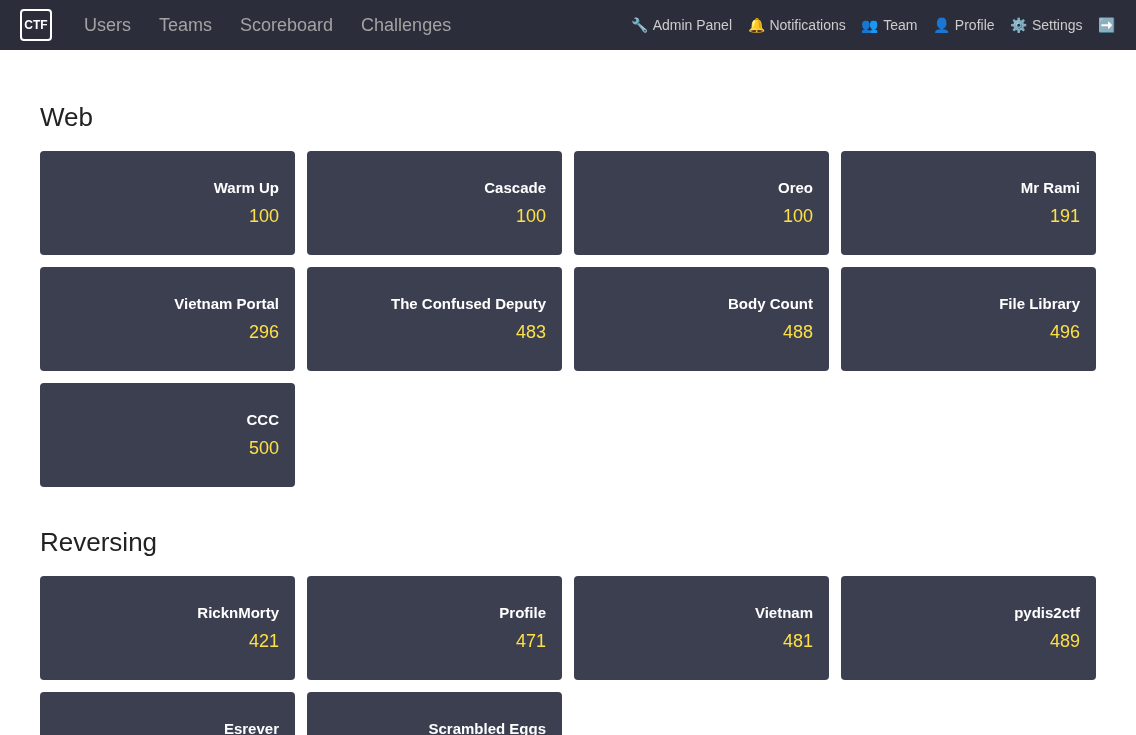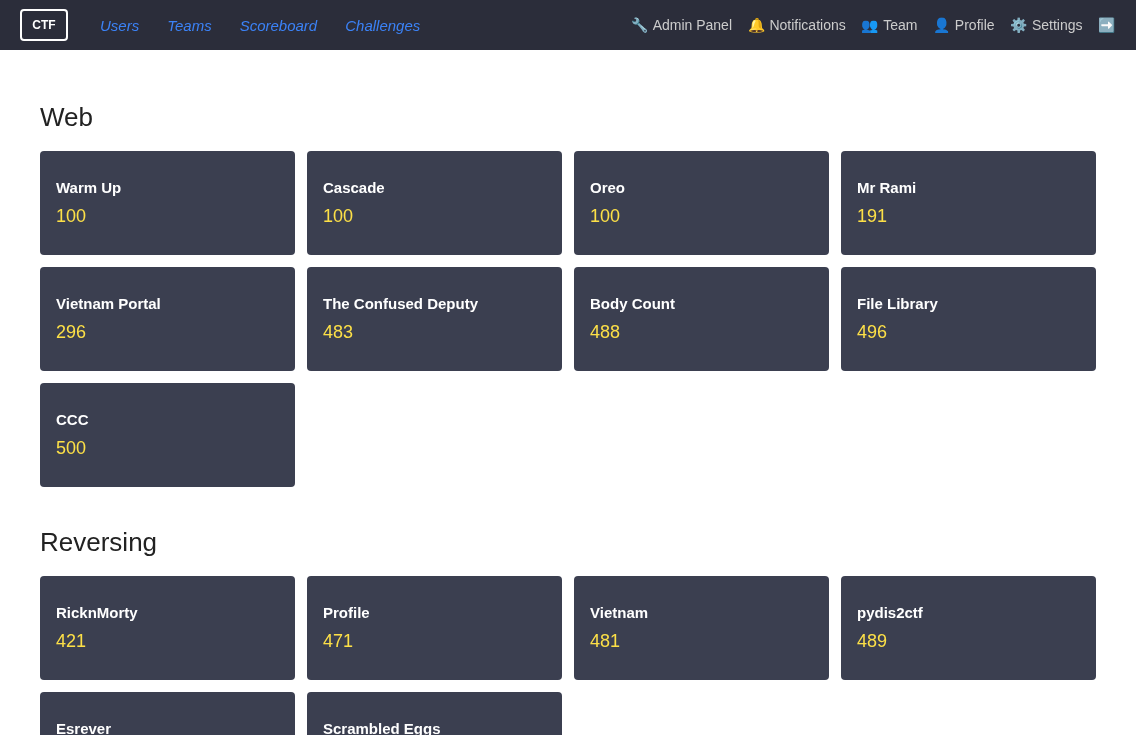--- a/index.html
+++ b/index.html
@@ -22,43 +22,42 @@
     .nav-logo {
       font-size: 22px;
       font-weight: bold;
       margin-right: 20px;
       color: #fff;
       display: flex;
       align-items: center;
       gap: 6px;
     }
     .nav-logo-icon {
-      width: 48px;
+      width: 32px;
       height: 32px;
       border: 2px solid #fff;
       display: flex;
       align-items: center;
       justify-content: center;
       font-size: 12px;
       font-weight: bold;
       border-radius: 4px;
     }
     .nav-links {
       display: flex;
       gap: 4px;
       flex: 1;
     }
     .nav-links a {
-      color: #3b82f6;
+      color: #a3a3a3;
       text-decoration: none;
       padding: 6px 12px;
       border-radius: 3px;
-      font-size: 15px;
+      font-size: 18px;
       cursor: pointer;
-      font-style: italic;
     }
     .nav-right {
       display: flex;
       align-items: center;
       gap: 16px;
       font-size: 14px;
       color: #ccc;
     }
     .nav-right span {
       display: flex;
@@ -86,21 +85,21 @@
       gap: 12px;
       margin-bottom: 40px;
     }
 
     .challenge-card {
       background: #3b3f50;
       border-radius: 4px;
       color: #fff;
       display: flex;
       flex-direction: column;
-      align-items: flex-start;
+      align-items: flex-end;
       justify-content: center;
       padding: 28px 16px;
       cursor: pointer;
       min-height: 100px;
       text-align: center;
     }
     .challenge-name {
       font-size: 15px;
       font-weight: 600;
       margin-bottom: 10px;

